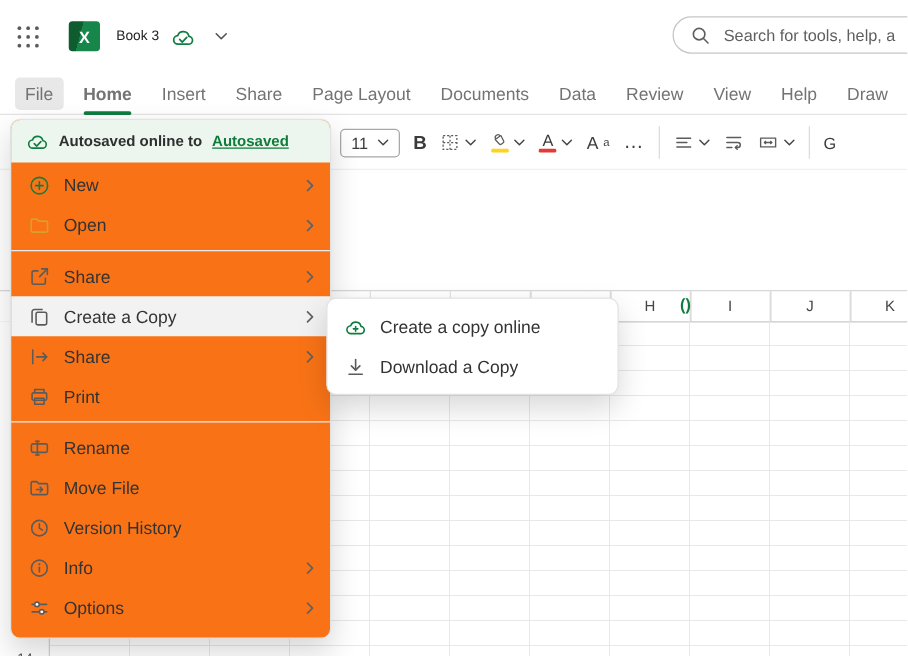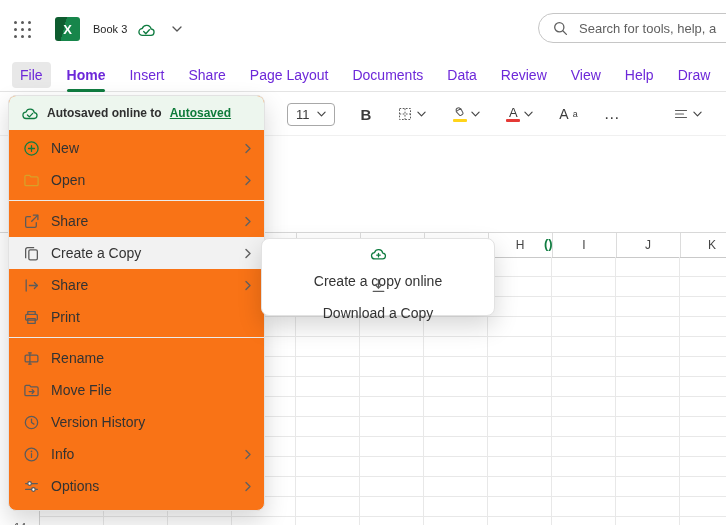--- a/index.html
+++ b/index.html
@@ -15,26 +15,26 @@
   .doc-title{margin-left:13px;font-size:11px;color:#252525;}
   .cloud-ic{margin-left:10px;display:flex;align-items:center;}
   .title-chev{margin-left:16px;display:flex;align-items:center;}
   .searchbox{position:absolute;left:538px;top:13px;width:240px;height:30px;border:1px solid #c6c6c6;border-radius:16px;
              display:flex;align-items:center;gap:9px;padding-left:14px;background:#fff;box-sizing:border-box;}
   .searchbox input{border:none;outline:none;flex:1;font-size:13px;color:#5f5f5f;background:transparent;font-family:inherit;}
   .searchbox input::placeholder{color:#5f5f5f;}
   
   .menubar{position:absolute;top:58px;left:0;right:0;height:34px;display:flex;align-items:center;
            padding-left:12px;gap:8px;border-bottom:1px solid #e4e4e4;box-sizing:border-box;}
-  .tab{position:relative;padding:5px 8px;font-size:14px;color:#6d28d9;border-radius:4px;cursor:pointer;white-space:nowrap;}
+  .tab{position:relative;padding:5px 8px;font-size:14px;color:#737373;border-radius:4px;cursor:pointer;white-space:nowrap;}
   .tab.open{background:#e8e8e8;}
   .tab.current{font-weight:700;}
   .tab.current::after{content:"";position:absolute;left:8px;right:8px;bottom:-4px;height:3px;background:#107c41;border-radius:2px;}
   
-  .ribbon{position:absolute;top:93px;left:0;right:0;height:43px;display:flex;align-items:center;gap:26px;
+  .ribbon{position:absolute;top:93px;left:0;right:0;height:43px;display:flex;align-items:center;gap:11px;
           padding-left:252px;box-sizing:border-box;border-bottom:1px solid #f0f0f0;}
   .rb{display:flex;align-items:center;gap:4px;color:#3b3b3b;cursor:pointer;}
   .size-combo{border:1px solid #a8a8a8;border-radius:4px;padding:3px 8px;font-size:13px;display:flex;align-items:center;gap:7px;}
   .bold-b{font-size:15px;font-weight:700;}
   .stack{display:flex;flex-direction:column;align-items:center;gap:1px;}
   .bar{width:14px;height:3px;border-radius:1px;}
   .bar.yellow{background:#ffd41a;}
   .bar.red{background:#e53935;}
   .case-a{font-size:14px;}
   .case-a sup{font-size:9px;}
@@ -62,21 +62,21 @@
   .banner a{color:#0f7b3a;font-weight:700;text-decoration:underline;cursor:pointer;}
   .fm-list{margin-top:2px;}
   .fm-item{height:32px;display:flex;align-items:center;gap:11px;padding:0 12px 0 14px;font-size:14px;color:#333;cursor:pointer;}
   .fm-item.hl{background:#f2f2f2;}
   .fm-item .chev{margin-left:auto;display:flex;align-items:center;}
   .fm-sep{height:1px;background:#ebebeb;margin:4px 0;}
   .ic{width:17px;height:17px;display:flex;align-items:center;justify-content:center;flex:0 0 17px;}
   
   .submenu{position:absolute;left:261px;top:238px;width:234px;background:#fff;border:1px solid #e2e2e2;border-radius:8px;
            box-shadow:0 10px 24px rgba(0,0,0,.16);z-index:31;padding:6px 0;box-sizing:border-box;}
-  .sm-item{height:32px;display:flex;align-items:center;gap:11px;padding:0 14px;font-size:14px;color:#333;cursor:pointer;flex-direction:column;}
+  .sm-item{height:32px;display:flex;align-items:center;gap:11px;padding:0 14px;font-size:14px;color:#333;cursor:pointer;}
   svg{display:block;}
 </style>
 </head>
 <body>
 
 <div class="screen">
 
   <div class="sheet">
     <div class="col-headers">
       <span class="colh" style="left:488px">H</span>

